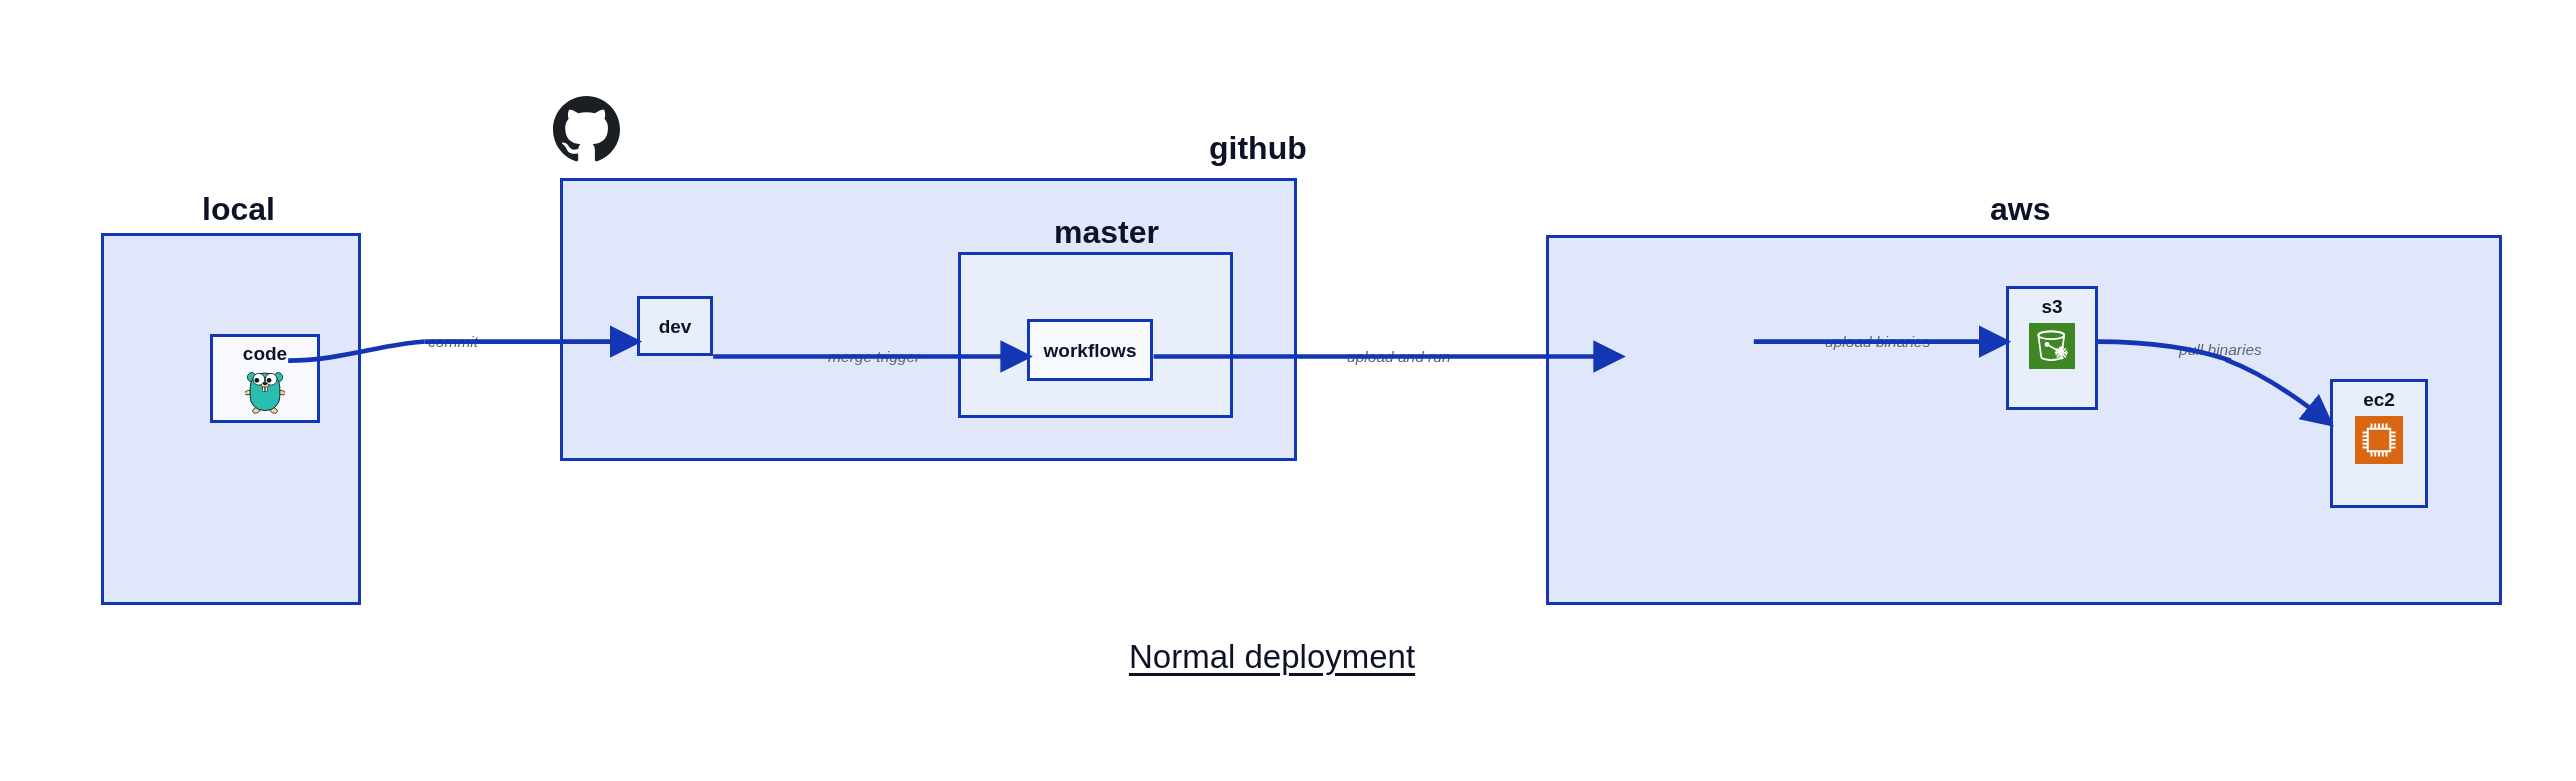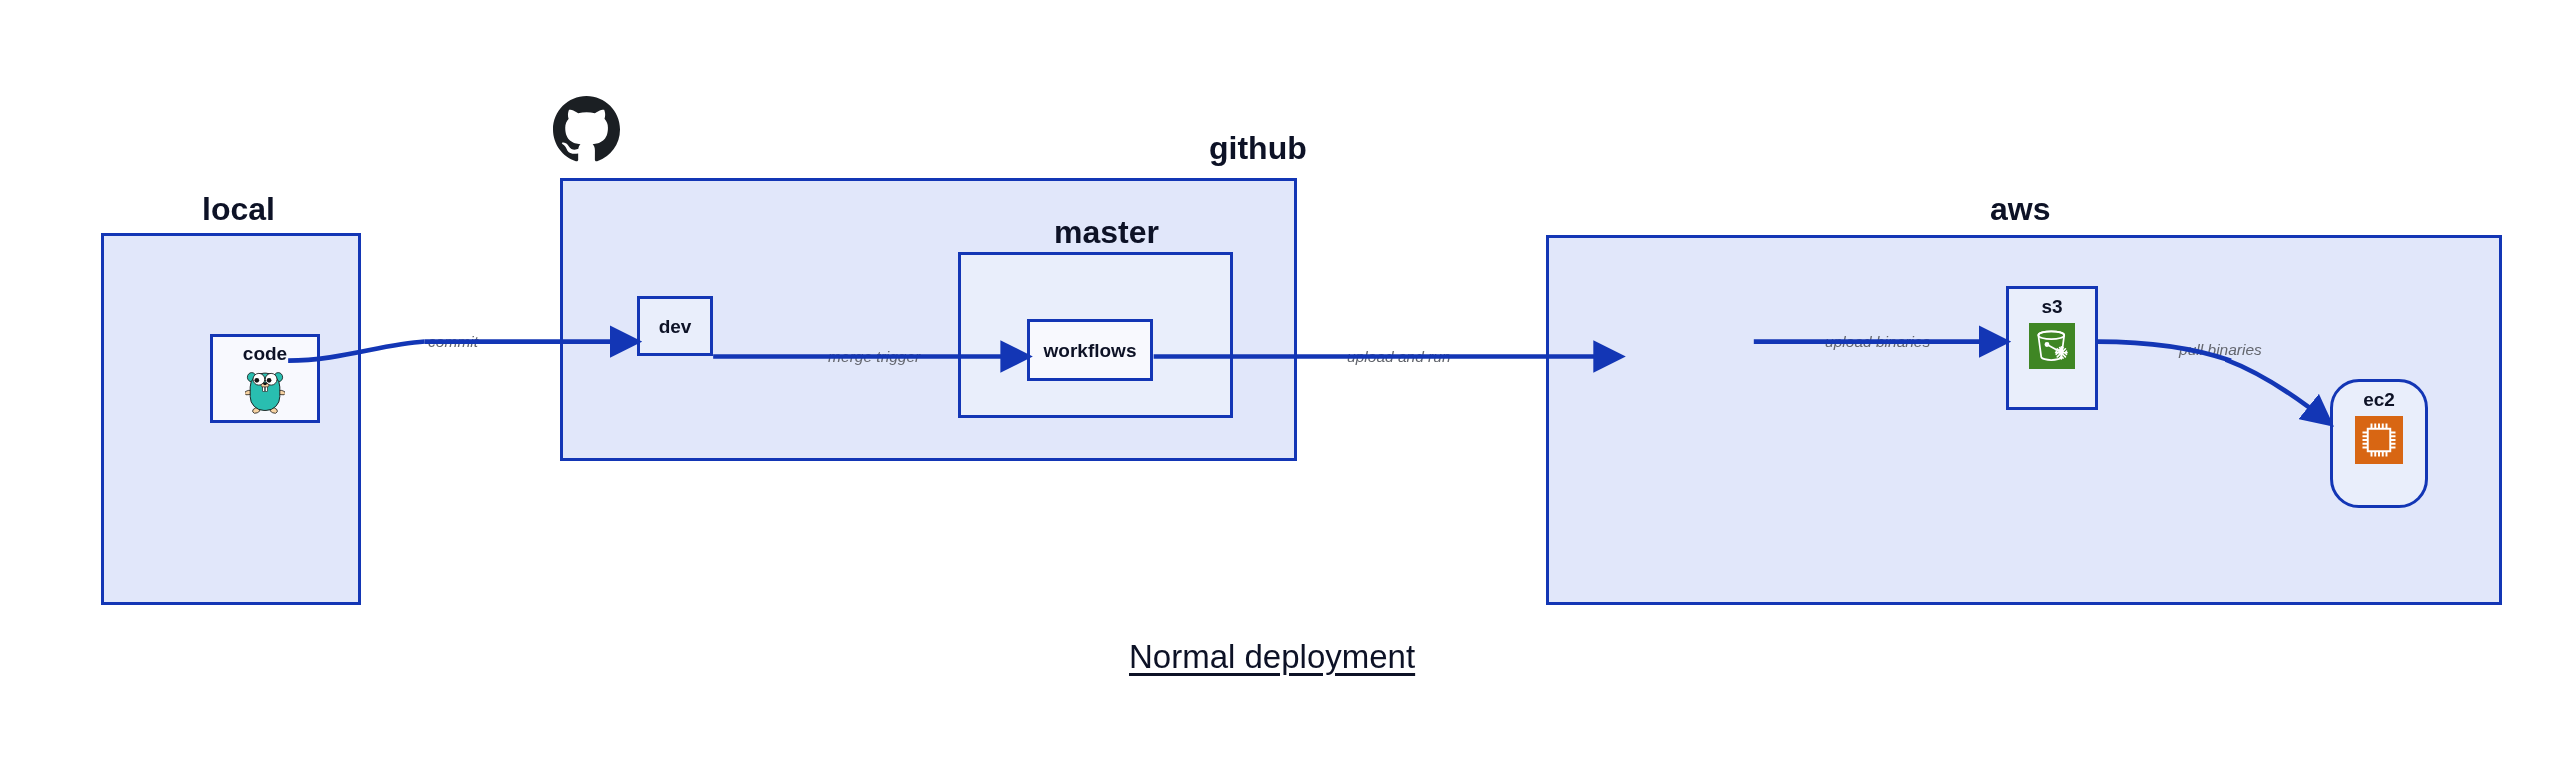--- a/index.html
+++ b/index.html
@@ -194,21 +194,21 @@
             <path d="M45 36.5 L42.6 34.2 M45 36.5 L47.4 34.2"></path>
             <path d="M45 46.6 L42.6 48.9 M45 46.6 L47.4 48.9"></path>
             <path d="M39.9 41.5 L37.8 39.2 M39.9 41.5 L37.8 43.8"></path>
             <path d="M50.1 41.5 L52.2 39.2 M50.1 41.5 L52.2 43.8"></path>
           </g>
         </g>
       </svg>
     </span>
   </div>
 
-  <div class="node" style="left:2330px; top:379px; width:98px; height:129px; padding-top:8.2px;border-radius:29px;">
+  <div class="node" style="left:2330px; top:379px; width:98px; height:129px; padding-top:8.2px;">
     <span class="node-label">ec2</span>
     <span class="node-icon-wrap" style="margin-top:7.2px;">
       <svg class="icon-svg" width="48" height="48" viewBox="0 0 64 64" xmlns="http://www.w3.org/2000/svg">
         <rect x="0" y="0" width="64" height="64" fill="#d86613"></rect>
         <g fill="none" stroke="#ffffff" stroke-width="2.6">
           <rect x="17" y="17" width="30" height="30"></rect>
 
           <path d="M22 17 L22 10 M27 17 L27 10 M32 17 L32 10 M37 17 L37 10 M42 17 L42 10"></path>
 
           <path d="M22 47 L22 54 M27 47 L27 54 M32 47 L32 54 M37 47 L37 54 M42 47 L42 54"></path>

